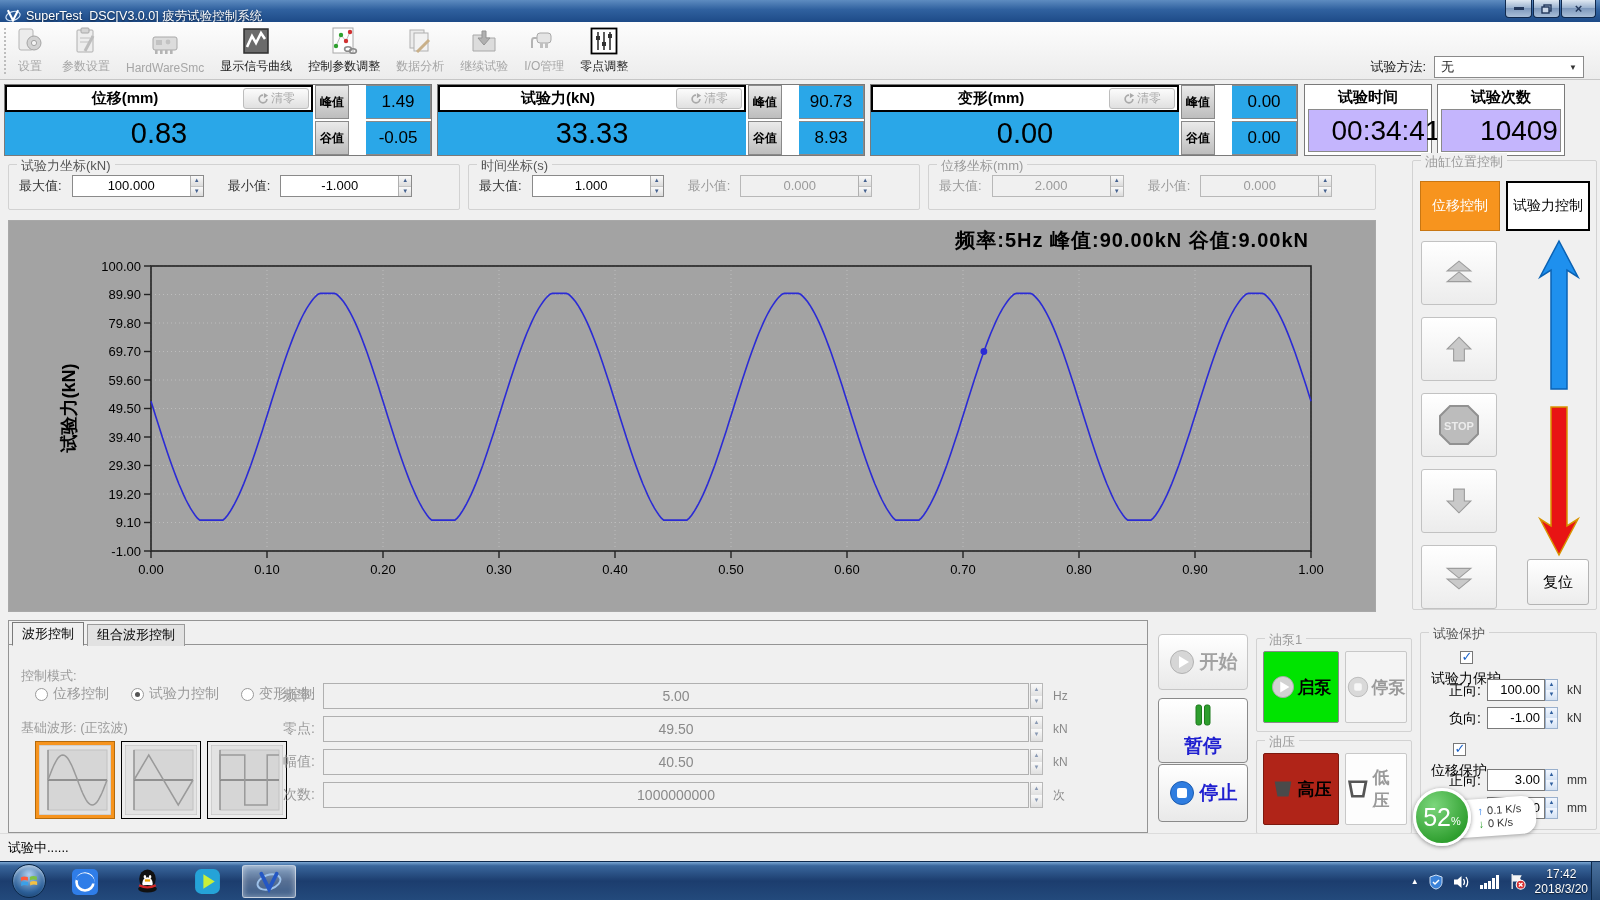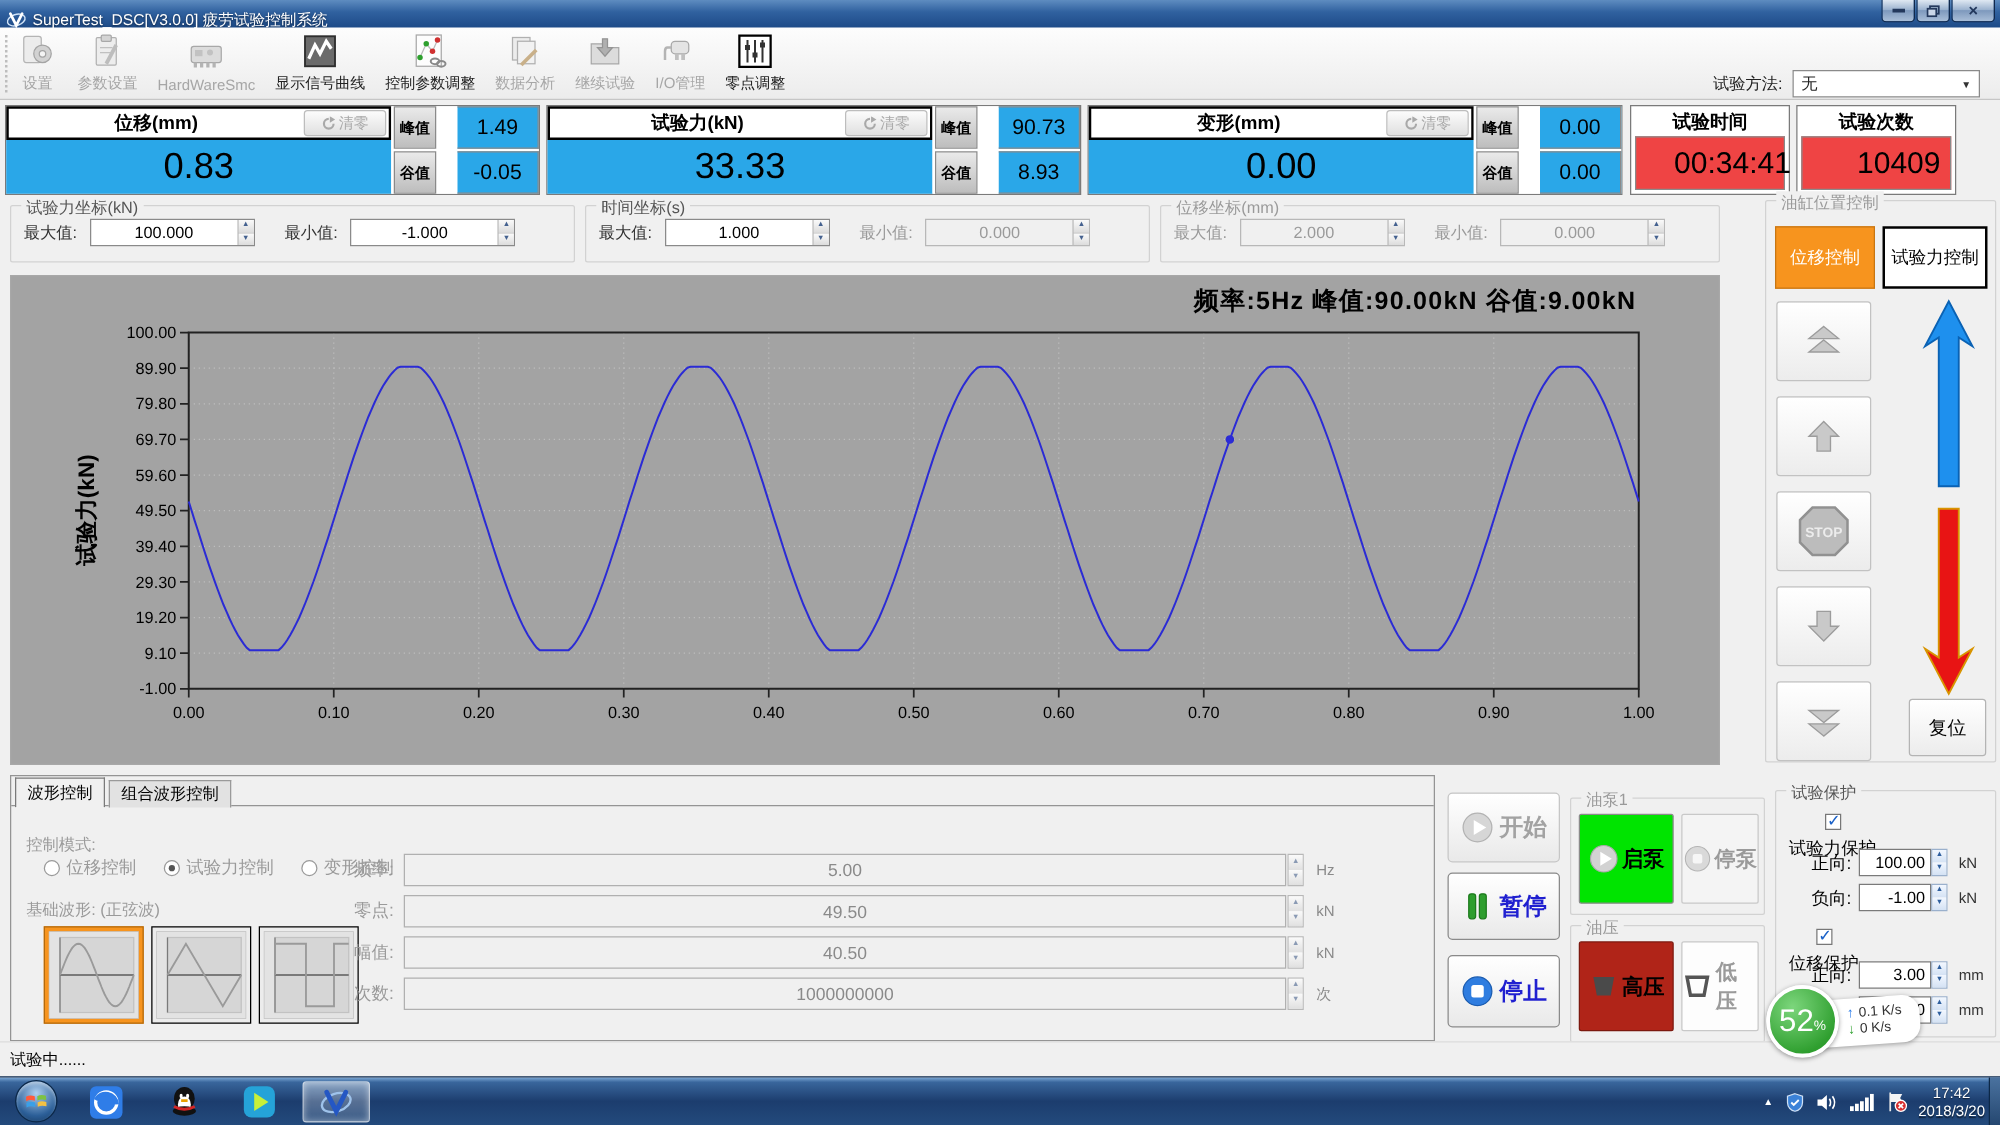--- a/index.html
+++ b/index.html
@@ -43,21 +43,21 @@
     border:1px solid #bdbdbd;border-radius:3px;color:#a9a9a9;font-size:12px;display:flex;align-items:center;justify-content:center;gap:2px;}
   .ro-value{flex:1;background:#2aa7e8;display:flex;align-items:center;justify-content:center;font-size:29px;color:#000;}
   .ro-side{width:118px;background:#fff;display:flex;flex-direction:column;gap:2px;padding-left:2px;}
   .ro-cell{flex:1;display:flex;}
   .ro-cell-label{width:34px;background:linear-gradient(#eaeaea,#bdbdbd);border:1px solid #8a8a8a;
     display:flex;align-items:center;justify-content:center;font-size:12px;font-weight:bold;}
   .ro-cell-value{flex:1;background:#2aa7e8;border:1px solid #8a8a8a;border-left:none;
     display:flex;align-items:center;justify-content:center;font-size:17px;margin-left:17px;}
   .mini-readout{position:absolute;top:84px;width:128px;height:72px;border:1px solid #7a7a7a;background:#fff;display:flex;flex-direction:column;}
   .mini-head{height:24px;display:flex;align-items:center;justify-content:center;font-weight:bold;font-size:15px;}
-  .mini-value{flex:1;margin:0 3px 3px;background:#ef4444;border:1px solid #8a8a8a;display:flex;align-items:center;justify-content:center;font-size:24px;padding-left:36px;}
+  .mini-value{flex:1;margin:0 3px 3px;background:#c4b5fd;border:1px solid #8a8a8a;display:flex;align-items:center;justify-content:center;font-size:28px;padding-left:36px;}
 
   
   .groupbox{position:absolute;border:1px solid #d2d2d2;border-radius:2px;}
   .gb-title{position:absolute;top:-8px;left:8px;background:#f0f0f0;padding:0 4px;font-size:13px;color:#555;white-space:nowrap;}
   .gb-title.gray{color:#9a9a9a;}
   .axis-items{position:absolute;left:10px;top:10px;display:flex;align-items:center;gap:10px;}
   .axis-label{font-size:13px;color:#333;white-space:nowrap;}
   .axis-label.gray{color:#9a9a9a;}
   .spinbox{display:flex;width:132px;height:22px;border:1px solid #8a8a8a;background:#fff;}
   .spinbox.dis{background:#f0f0f0;border-color:#b8b8b8;}
@@ -108,21 +108,21 @@
   .fld-input{position:absolute;left:314px;width:706px;height:26px;background:#f0f0f0;border:1px solid #b0b0b0;
     color:#8a8a8a;font-size:14px;text-align:center;line-height:24px;}
   .fld-spin{position:absolute;left:1021px;width:13px;height:26px;display:flex;flex-direction:column;border:1px solid #b8b8b8;}
   .fld-spin span{flex:1;font-size:6px;line-height:11px;text-align:center;color:#8a9ab4;background:linear-gradient(#fafafa,#e0e0e0);}
   .fld-unit{position:absolute;left:1044px;font-size:12px;color:#8a8a8a;line-height:26px;}
 
   
   .run-btn{position:absolute;left:1158px;width:90px;border-radius:4px;display:flex;align-items:center;justify-content:center;gap:5px;
     font-size:19px;font-weight:bold;background:linear-gradient(#ffffff,#e9e9e9);border:1px solid #8a8a8a;color:#1f1fd0;}
   #btn-start{top:634px;height:56px;border:1px solid #c6c6c6;color:#a2a2a2;}
-  #btn-pause{top:698px;height:54px;}
+  #btn-pause{top:698px;height:65px;flex-direction:column;}
   #btn-stop{top:764px;height:58px;}
 
   
   .sq-btn{position:absolute;display:flex;align-items:center;justify-content:center;gap:3px;font-size:17px;font-weight:bold;border-radius:2px;}
   #pump-on{left:6px;top:12px;width:76px;height:72px;background:#00e400;border:1px solid #8a8a8a;color:#000;}
   #pump-off{left:88px;top:12px;width:62px;height:72px;background:#f4f4f4;border:1px solid #c8c8c8;color:#9a9a9a;}
   #press-high{left:6px;top:12px;width:76px;height:72px;background:#b02418;border:1px solid #7c190f;color:#000;}
   #press-low{left:88px;top:12px;width:62px;height:72px;background:#fdfdfd;border:1px solid #c8c8c8;color:#9a9a9a;}
 
   

